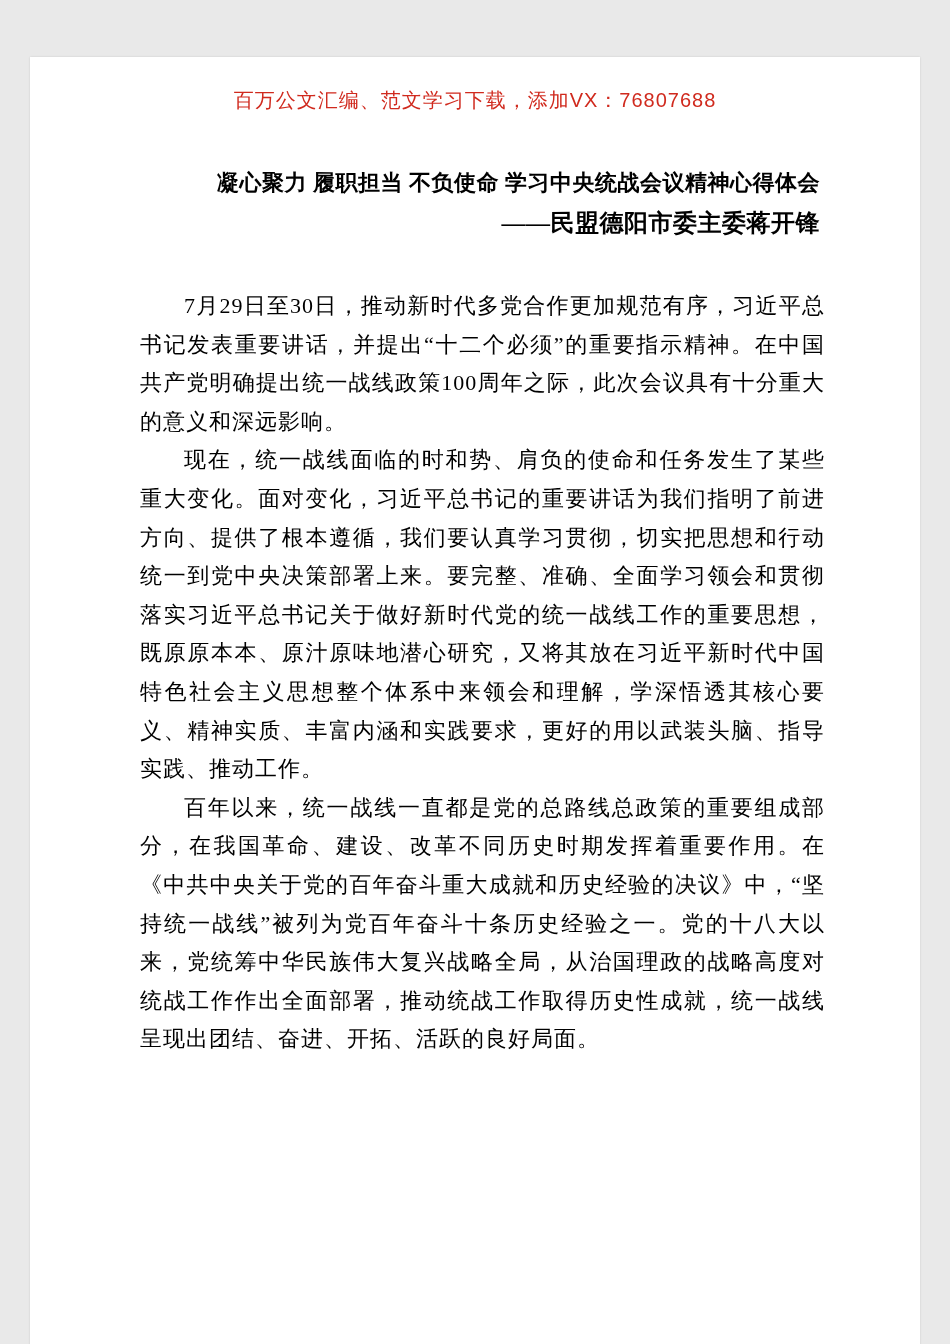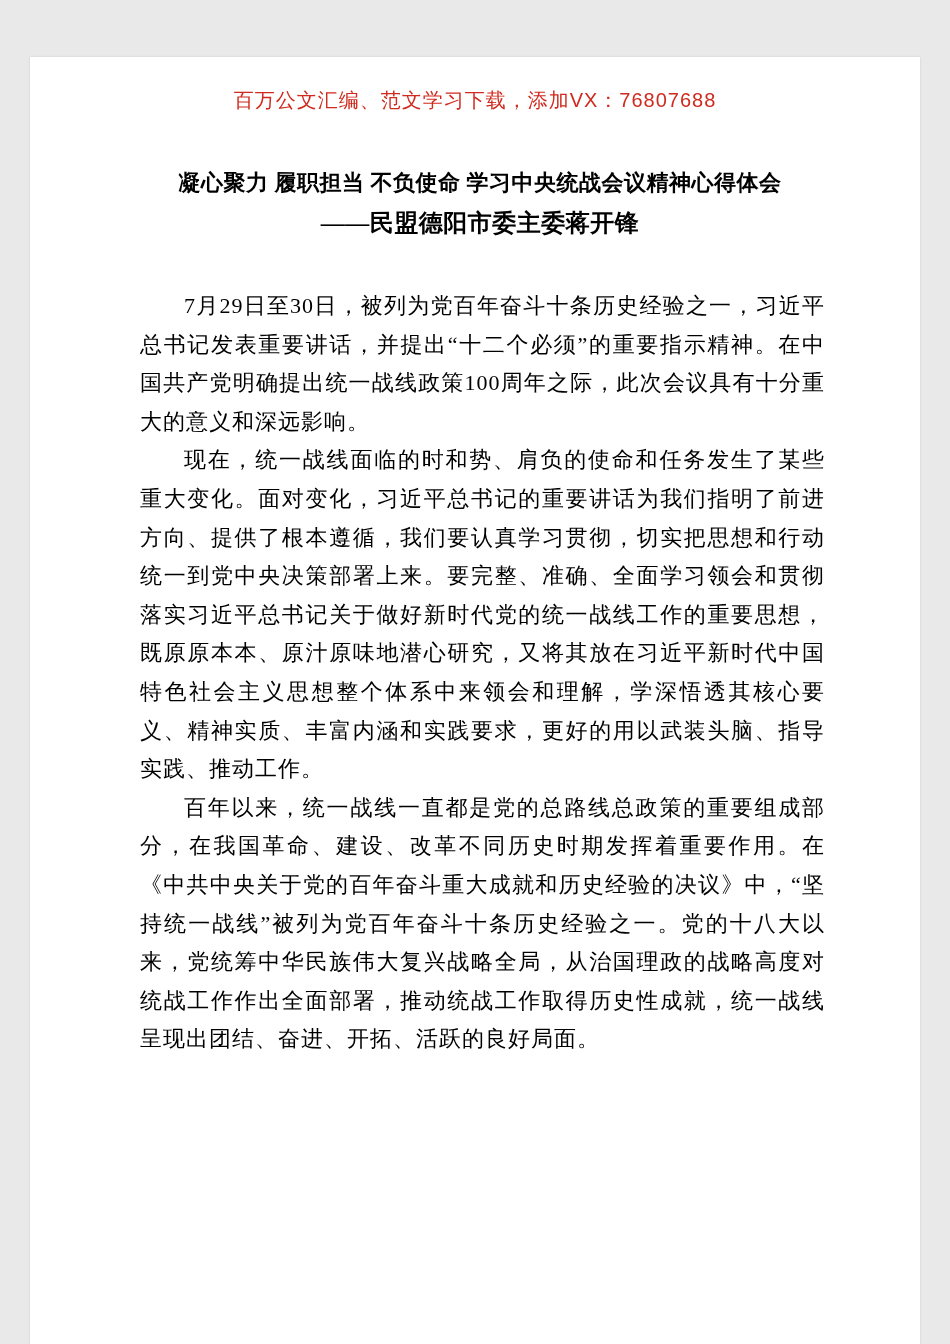--- a/index.html
+++ b/index.html
@@ -37,21 +37,21 @@
   .watermark{
     text-align:center;
     color:var(--red);
     font-size:20px;
     letter-spacing:1px;
     line-height:26px;
     font-family:"Liberation Sans", sans-serif;
   }
   .title-block{
     margin:50px 100px 0 110px;
-    text-align:center;
+    text-align:right;
     color:var(--ink);
   }
   .title{
     margin:0;
     font-size:22px;
     font-weight:bold;
     line-height:40px;
     letter-spacing:0.5px;
   }
   .subtitle{
@@ -81,18 +81,18 @@
 <div class="canvas">
   <div class="page">
     <div class="watermark">百万公文汇编、范文学习下载，添加VX：76807688</div>
 
     <div class="title-block">
       <h1 class="title">凝心聚力 履职担当 不负使命 学习中央统战会议精神心得体会</h1>
       <h2 class="subtitle">——民盟德阳市委主委蒋开锋</h2>
     </div>
 
     <div class="content">
-        <p>7月29日至30日，被列为党百年奋斗十条历史经验之一，习近平总书记发表重要讲话，并提出“十二个必须”的重要指示精神。在中国共产党明确提出统一战线政策100周年之际，此次会议具有十分重大的意义和深远影响。</p>
+        <p>7月29日至30日，推动新时代多党合作更加规范有序，习近平总书记发表重要讲话，并提出“十二个必须”的重要指示精神。在中国共产党明确提出统一战线政策100周年之际，此次会议具有十分重大的意义和深远影响。</p>
         <p>现在，统一战线面临的时和势、肩负的使命和任务发生了某些重大变化。面对变化，习近平总书记的重要讲话为我们指明了前进方向、提供了根本遵循，我们要认真学习贯彻，切实把思想和行动统一到党中央决策部署上来。要完整、准确、全面学习领会和贯彻落实习近平总书记关于做好新时代党的统一战线工作的重要思想，既原原本本、原汁原味地潜心研究，又将其放在习近平新时代中国特色社会主义思想整个体系中来领会和理解，学深悟透其核心要义、精神实质、丰富内涵和实践要求，更好的用以武装头脑、指导实践、推动工作。</p>
         <p>百年以来，统一战线一直都是党的总路线总政策的重要组成部分，在我国革命、建设、改革不同历史时期发挥着重要作用。在《中共中央关于党的百年奋斗重大成就和历史经验的决议》中，“坚持统一战线”被列为党百年奋斗十条历史经验之一。党的十八大以来，党统筹中华民族伟大复兴战略全局，从治国理政的战略高度对统战工作作出全面部署，推动统战工作取得历史性成就，统一战线呈现出团结、奋进、开拓、活跃的良好局面。</p>
       </div>
   </div>
 </div>
 
 </body></html>

